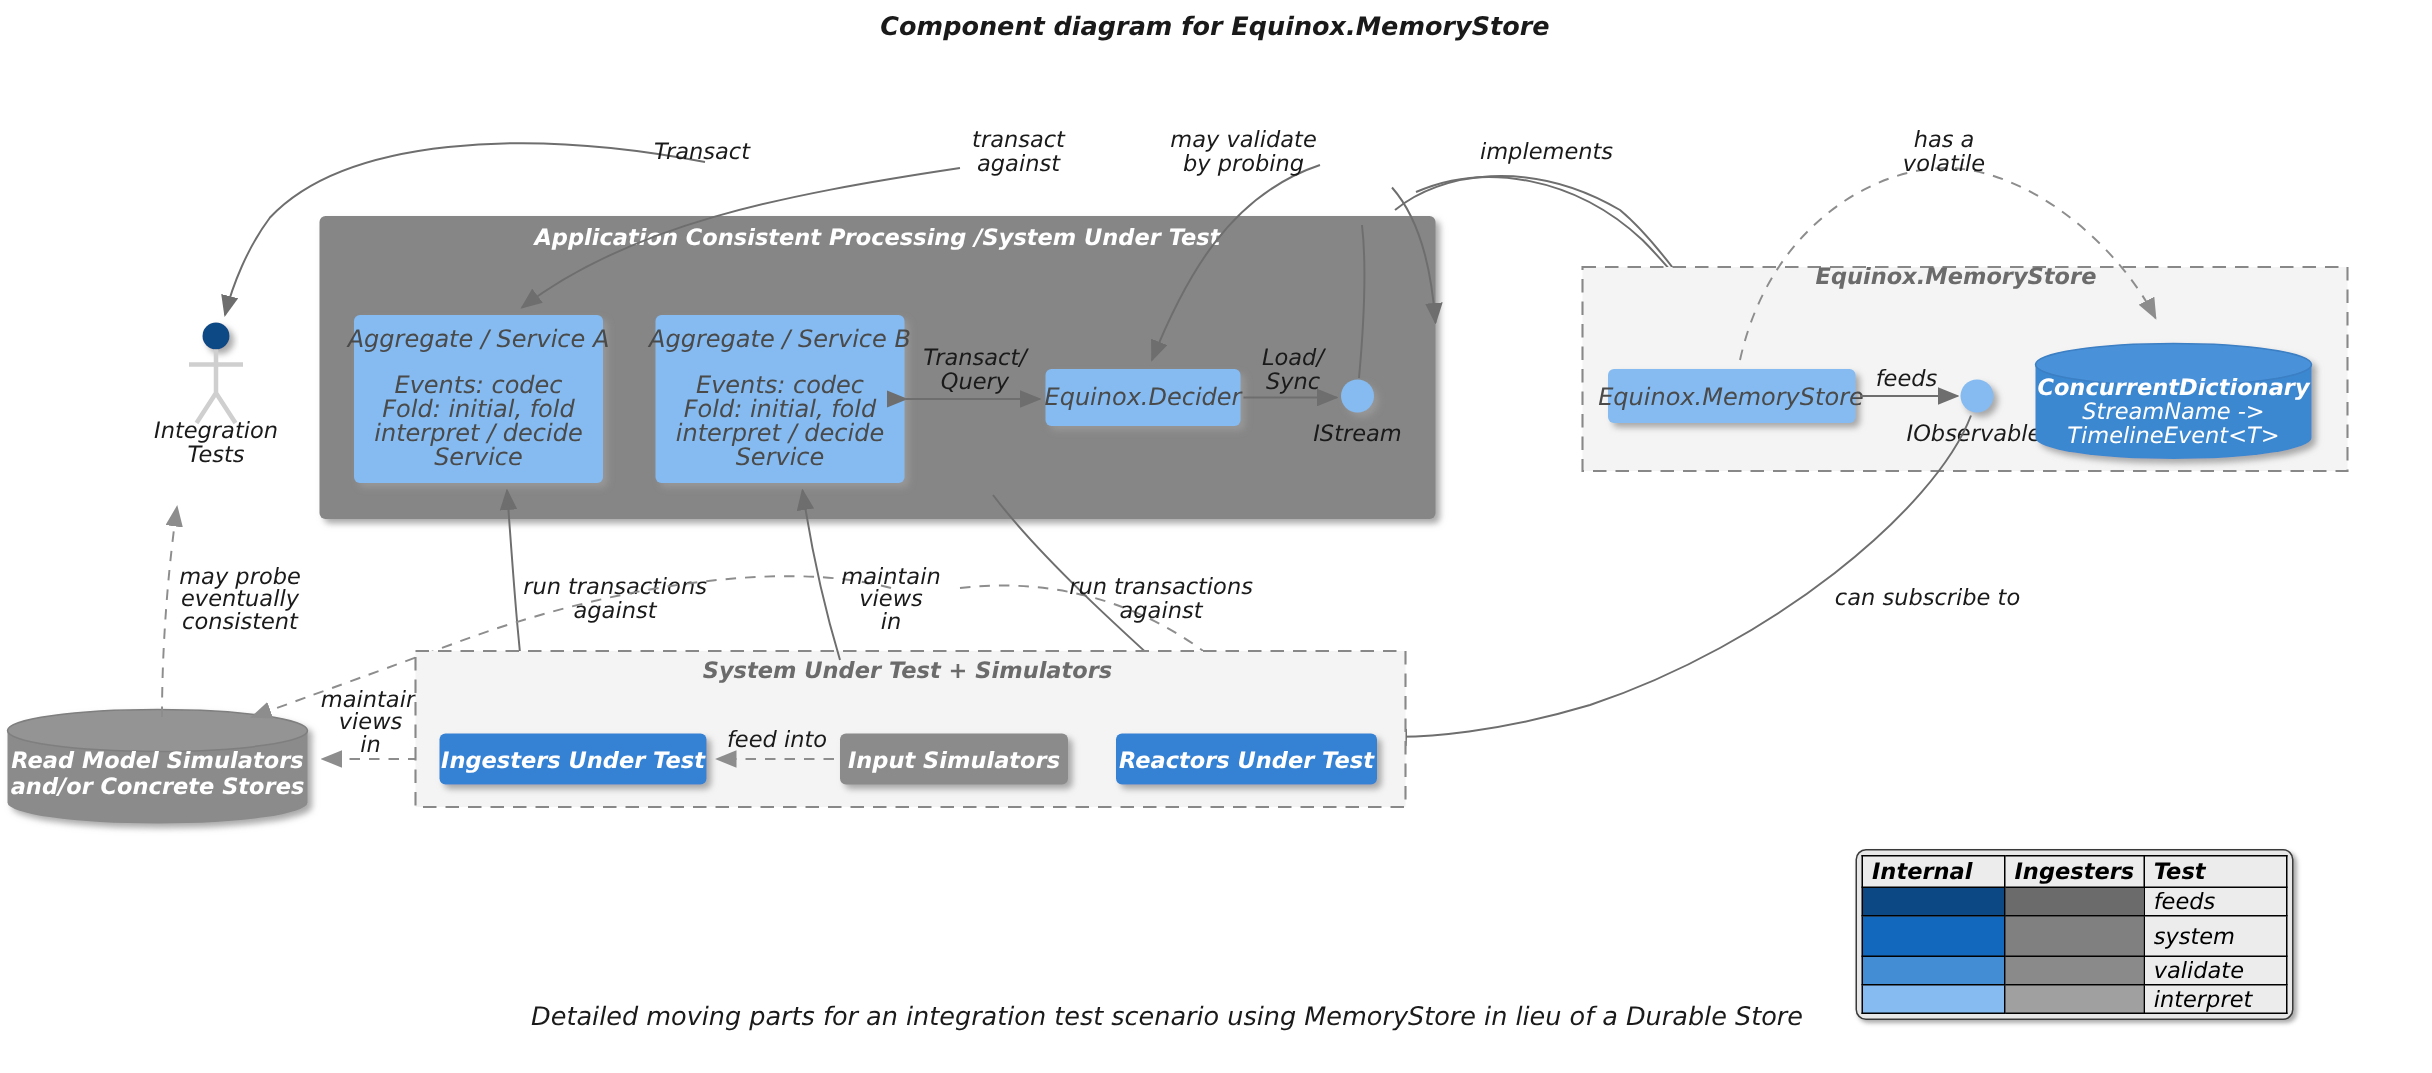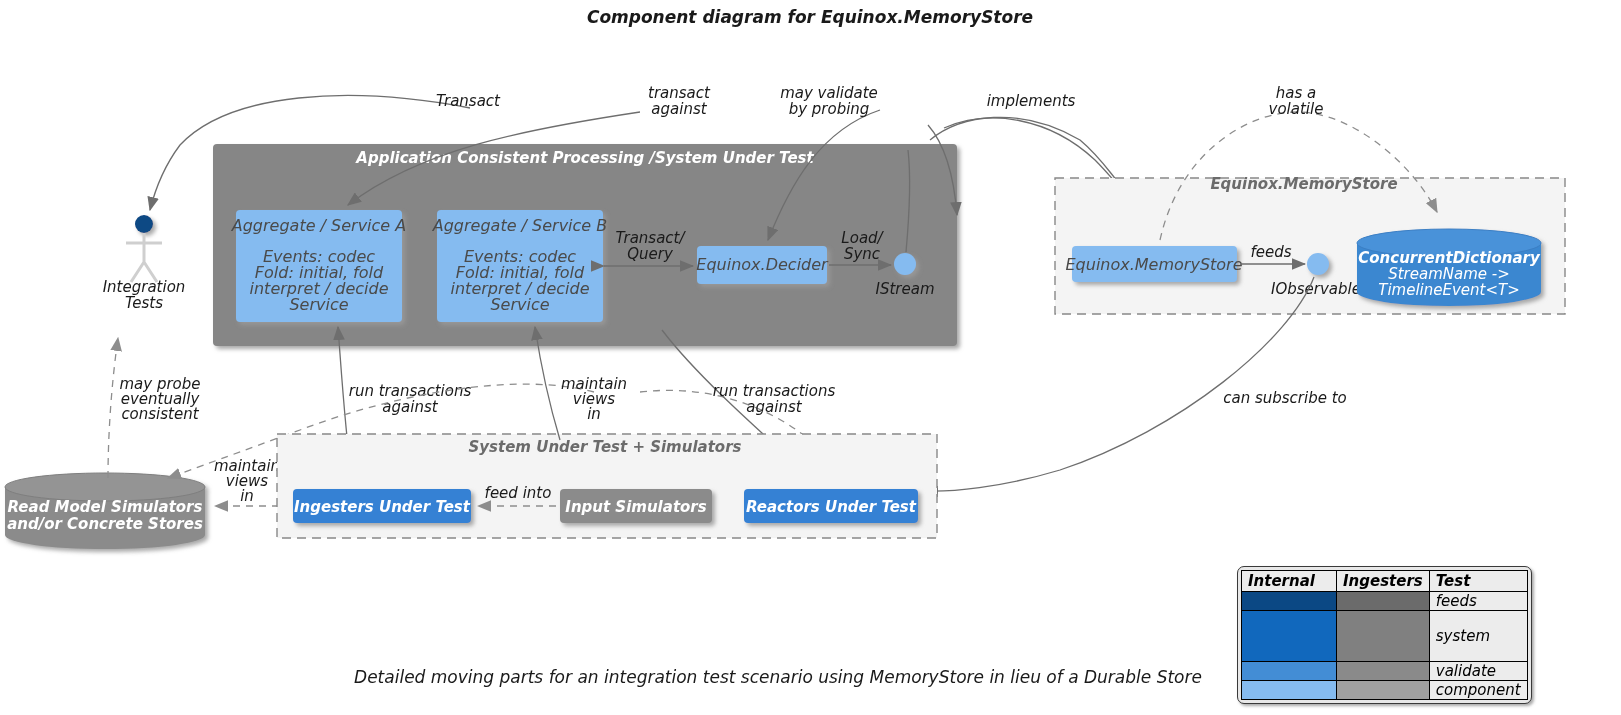--- a/index.html
+++ b/index.html
@@ -217,28 +217,28 @@
     </thead>
     <tbody>
           <tr>
             <td style="border: 1px solid rgb(0, 0, 0); padding: 0px; height: 15px; background: rgb(11, 72, 132);"></td>
             <td style="border: 1px solid rgb(0, 0, 0); padding: 0px; height: 15px; background: rgb(107, 107, 107);"></td>
             <td class="legend-c" style="border: 1px solid rgb(0, 0, 0); padding: 0px 6px; background: rgb(236, 236, 236);">feeds</td>
           </tr>
           <tr>
             <td style="border: 1px solid rgb(0, 0, 0); padding: 0px; height: 15px; background: rgb(17, 104, 189);"></td>
             <td style="border: 1px solid rgb(0, 0, 0); padding: 0px; height: 15px; background: rgb(128, 128, 128);"></td>
-            <td class="legend-c" style="border: 1px solid rgb(0, 0, 0); padding: 16px 6px; background: rgb(236, 236, 236);">system</td>
+            <td class="legend-c" style="border: 1px solid rgb(0, 0, 0); padding: 4px 6px; background: rgb(236, 236, 236);">system</td>
           </tr>
           <tr>
             <td style="border: 1px solid rgb(0, 0, 0); padding: 0px; height: 15px; background: rgb(67, 141, 213);"></td>
             <td style="border: 1px solid rgb(0, 0, 0); padding: 0px; height: 15px; background: rgb(138, 138, 138);"></td>
             <td class="legend-c" style="border: 1px solid rgb(0, 0, 0); padding: 0px 6px; background: rgb(236, 236, 236);">validate</td>
           </tr>
           <tr>
             <td style="border: 1px solid rgb(0, 0, 0); padding: 0px; height: 15px; background: rgb(133, 187, 240);"></td>
             <td style="border: 1px solid rgb(0, 0, 0); padding: 0px; height: 15px; background: rgb(160, 160, 160);"></td>
-            <td class="legend-c" style="border: 1px solid rgb(0, 0, 0); padding: 0px 6px; background: rgb(236, 236, 236);">component</td>
+            <td class="legend-c" style="border: 1px solid rgb(0, 0, 0); padding: 0px 6px; background: rgb(236, 236, 236);">interpret</td>
           </tr>
         </tbody>
   </table>
 </div>
 </div>
 
 </body></html>

